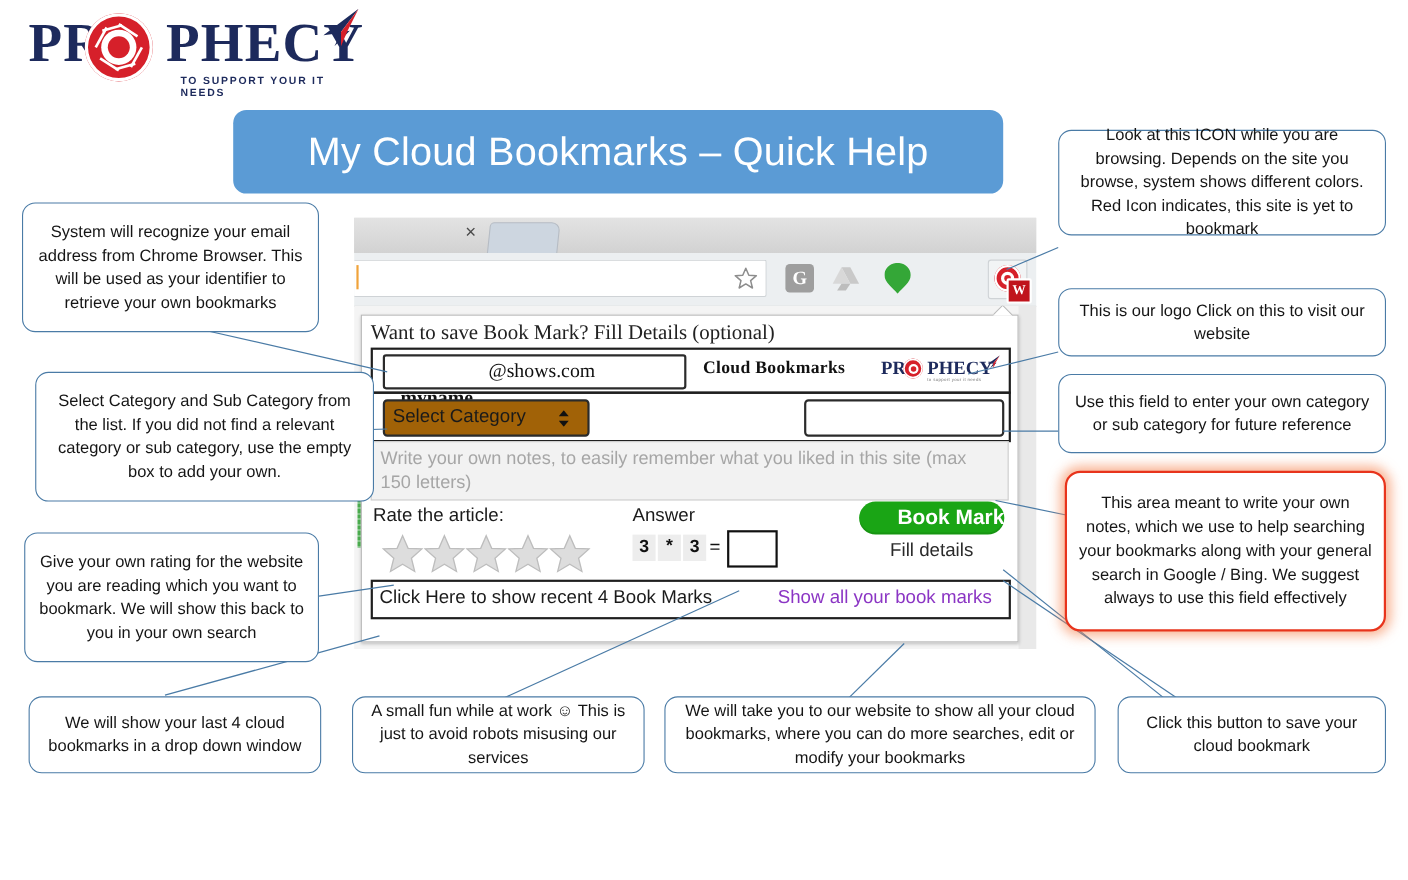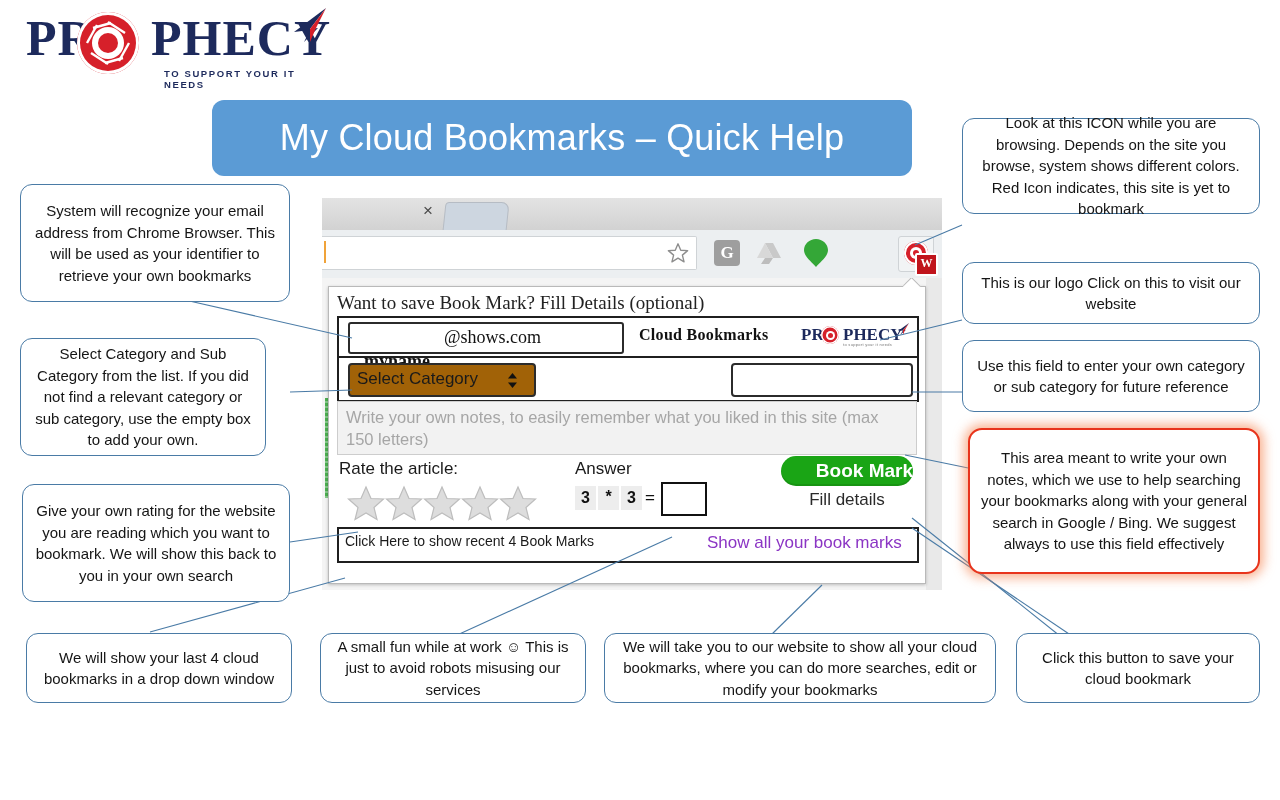--- a/index.html
+++ b/index.html
@@ -248,21 +248,21 @@
     font-family:"Liberation Sans", sans-serif;
   }
   .fill-details{
     position:absolute;left:452px;top:203px;width:132px;text-align:center;
     font-size:17px;color:#2a2a2a;
   }
 
   .bottom-bar{
     position:absolute;left:8px;top:240px;width:578px;height:32px;border:2px solid #1f1f1f;
   }
-  .recent-link{position:absolute;left:6px;top:4px;font-size:14px;color:#1a1a1a;}
+  .recent-link{position:absolute;left:6px;top:4px;font-size:17px;color:#1a1a1a;}
   .showall-link{position:absolute;left:368px;top:4px;font-size:17px;color:#8b35c4;}
 
   
   .callout{
     position:absolute;border:1px solid #4a7ba6;border-radius:12px;background:#ffffff;
     box-sizing:border-box;display:flex;align-items:center;justify-content:center;
     text-align:center;color:#151515;
     font-family:"Liberation Sans", sans-serif;
     font-size:15px;line-height:21.5px;padding:5px 9px;
     z-index:5;
@@ -438,21 +438,21 @@
 
     <div class="bottom-bar">
       <span class="recent-link">Click Here to show recent 4 Book Marks</span>
       <span class="showall-link">Show all your book marks</span>
     </div>
   </div>
 </div>
 
 <div class="callout abs" style="left:20px;top:184px;width:270px;height:118px;">System will recognize your email address from Chrome Browser. This will be used as your identifier to retrieve your own bookmarks</div>
 
-<div class="callout abs" style="left:20px;top:338px;width:246px;height:118px;">Select Category and Sub Category from the list. If you did not find a relevant category or sub category, use the empty box to add your own.</div>
+<div class="callout abs" style="left:32px;top:338px;width:308px;height:118px;">Select Category and Sub Category from the list. If you did not find a relevant category or sub category, use the empty box to add your own.</div>
 
 <div class="callout abs" style="left:22px;top:484px;width:268px;height:118px;">Give your own rating for the website you are reading which you want to bookmark. We will show this back to you in your own search</div>
 
 <div class="callout abs" style="left:26px;top:633px;width:266px;height:70px;">We will show your last 4 cloud bookmarks in a drop down window</div>
 
 <div class="callout abs" style="left:320px;top:633px;width:266px;height:70px;">A small fun while at work ☺ This is just to avoid robots misusing our services</div>
 
 <div class="callout abs" style="left:604px;top:633px;width:392px;height:70px;">We will take you to our website to show all your cloud bookmarks, where you can do more searches, edit or modify your bookmarks</div>
 
 <div class="callout abs" style="left:1016px;top:633px;width:244px;height:70px;">Click this button to save your cloud bookmark</div>

